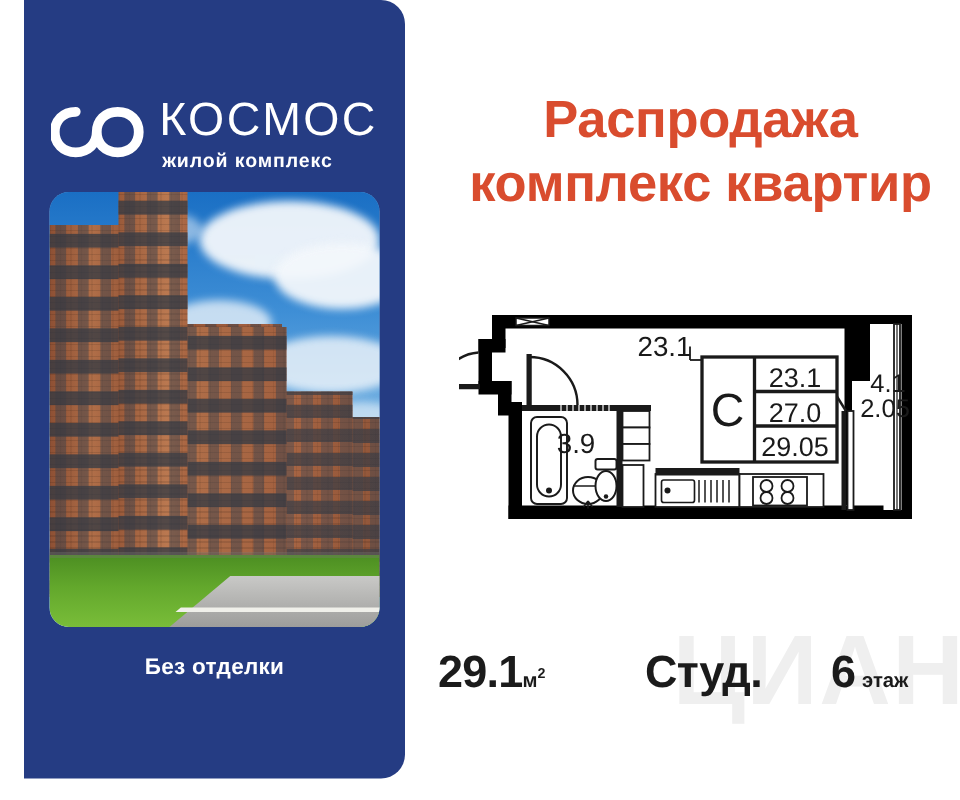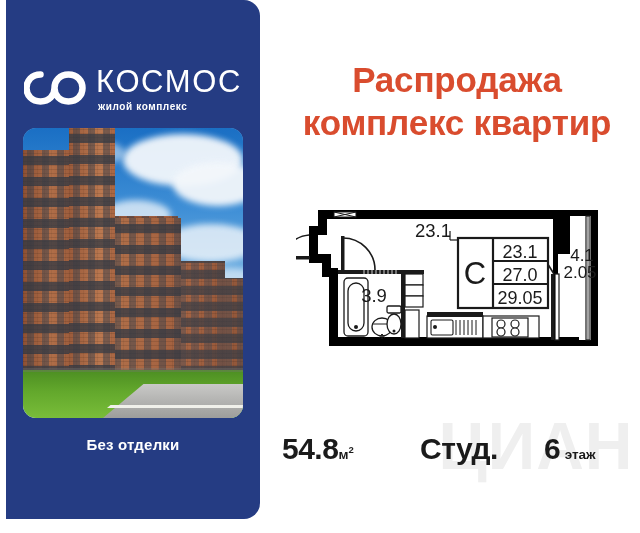--- a/index.html
+++ b/index.html
@@ -10,21 +10,21 @@
   body {
     width: 640px;
     height: 533px;
     overflow: hidden;
     font-family: "Liberation Sans", sans-serif;
     position: relative;
   }
 
   #root {
     position: absolute;
-    left: 6px; top: 0;
+    left: 16px; top: 0;
     width: 588px; height: 533px;
     background: #ffffff;
   }
 
   
   .left-panel {
     position: absolute;
     left: 0; top: 0;
     width: 254px;
     height: 519px;
@@ -59,21 +59,21 @@
   .logo-word {
     color: #ffffff;
     font-size: 31px;
     font-weight: 400;
     letter-spacing: 1.6px;
     line-height: 1;
     font-family: "Liberation Sans", sans-serif;
   }
   .logo-sub {
     color: #ffffff;
-    font-size: 10px;
+    font-size: 13px;
     font-weight: 700;
     letter-spacing: 0.6px;
     line-height: 1;
     margin-top: 5px;
     margin-left: 2px;
     text-align: right;
   }
 
   
   .photo {
@@ -459,21 +459,21 @@
         <text x="224" y="60" font-family="Liberation Sans, sans-serif" font-size="18" fill="#1a1a1a" text-anchor="middle">23.1</text>
         <text x="224" y="83" font-family="Liberation Sans, sans-serif" font-size="18" fill="#1a1a1a" text-anchor="middle">27.0</text>
         <text x="224" y="106" font-family="Liberation Sans, sans-serif" font-size="18" fill="#1a1a1a" text-anchor="middle">29.05</text>
       </g>
 
     </svg>
   </div>
 
   <div class="stats">
     <div class="stat stat-area">
-      <span class="big">54.8</span><span class="small">м</span><span class="sup">2</span>
+      <span class="big">29.1</span><span class="small">м</span><span class="sup">2</span>
     </div>
     <div class="stat stat-rooms">
       <span class="big">Студ.</span>
     </div>
     <div class="stat stat-floor">
       <span class="big">6</span>
       <span class="small">этаж</span>
     </div>
   </div>
 

